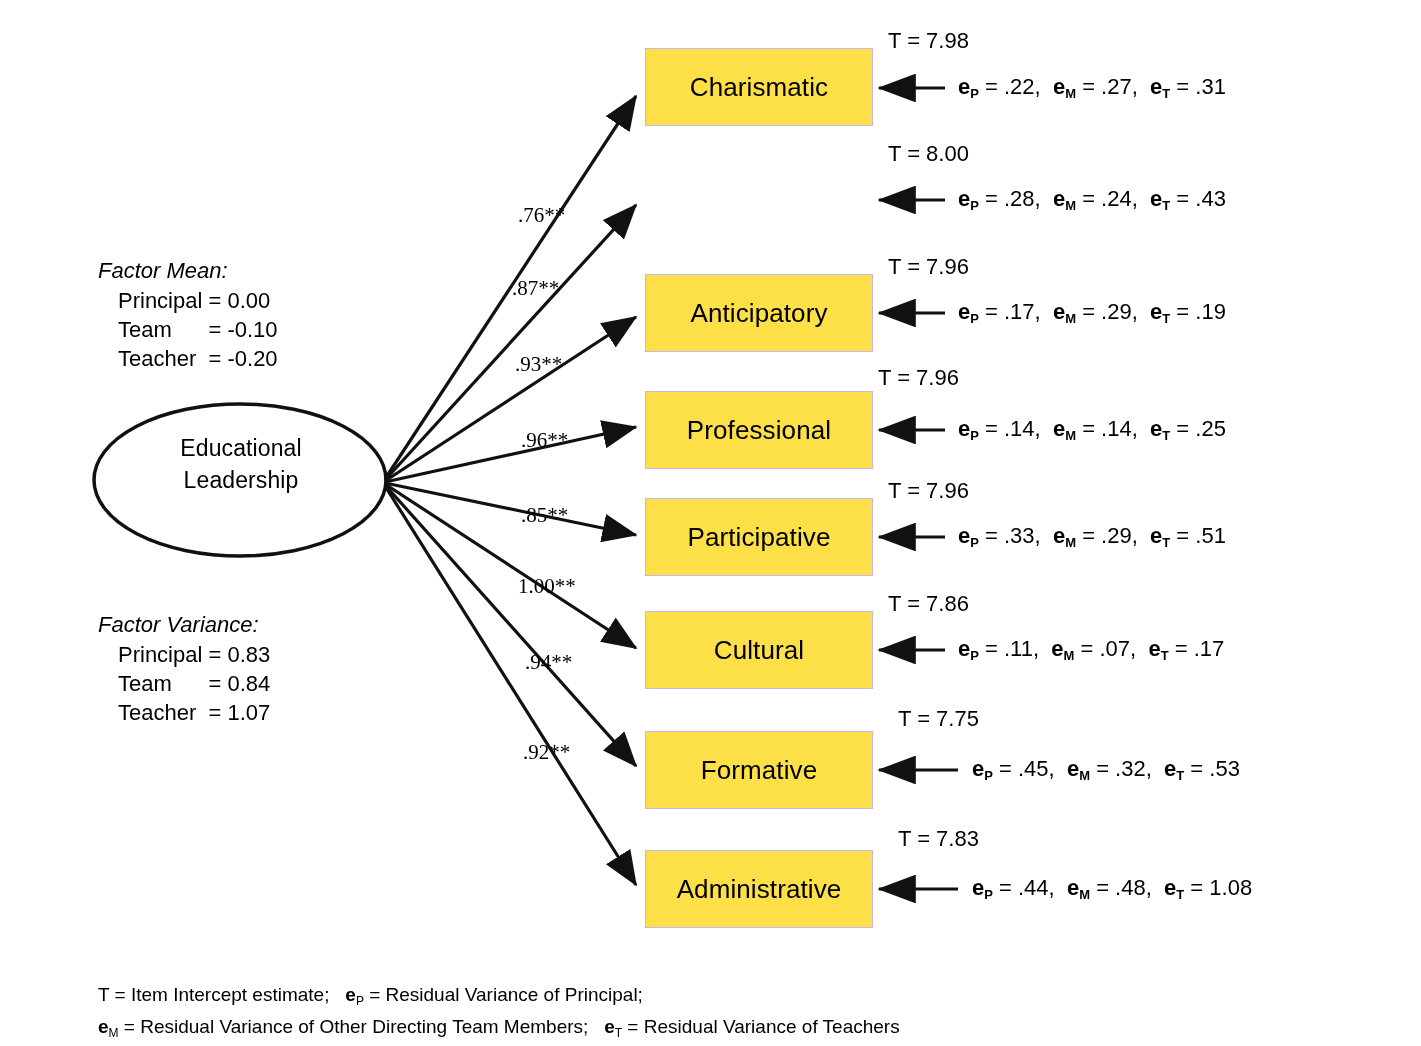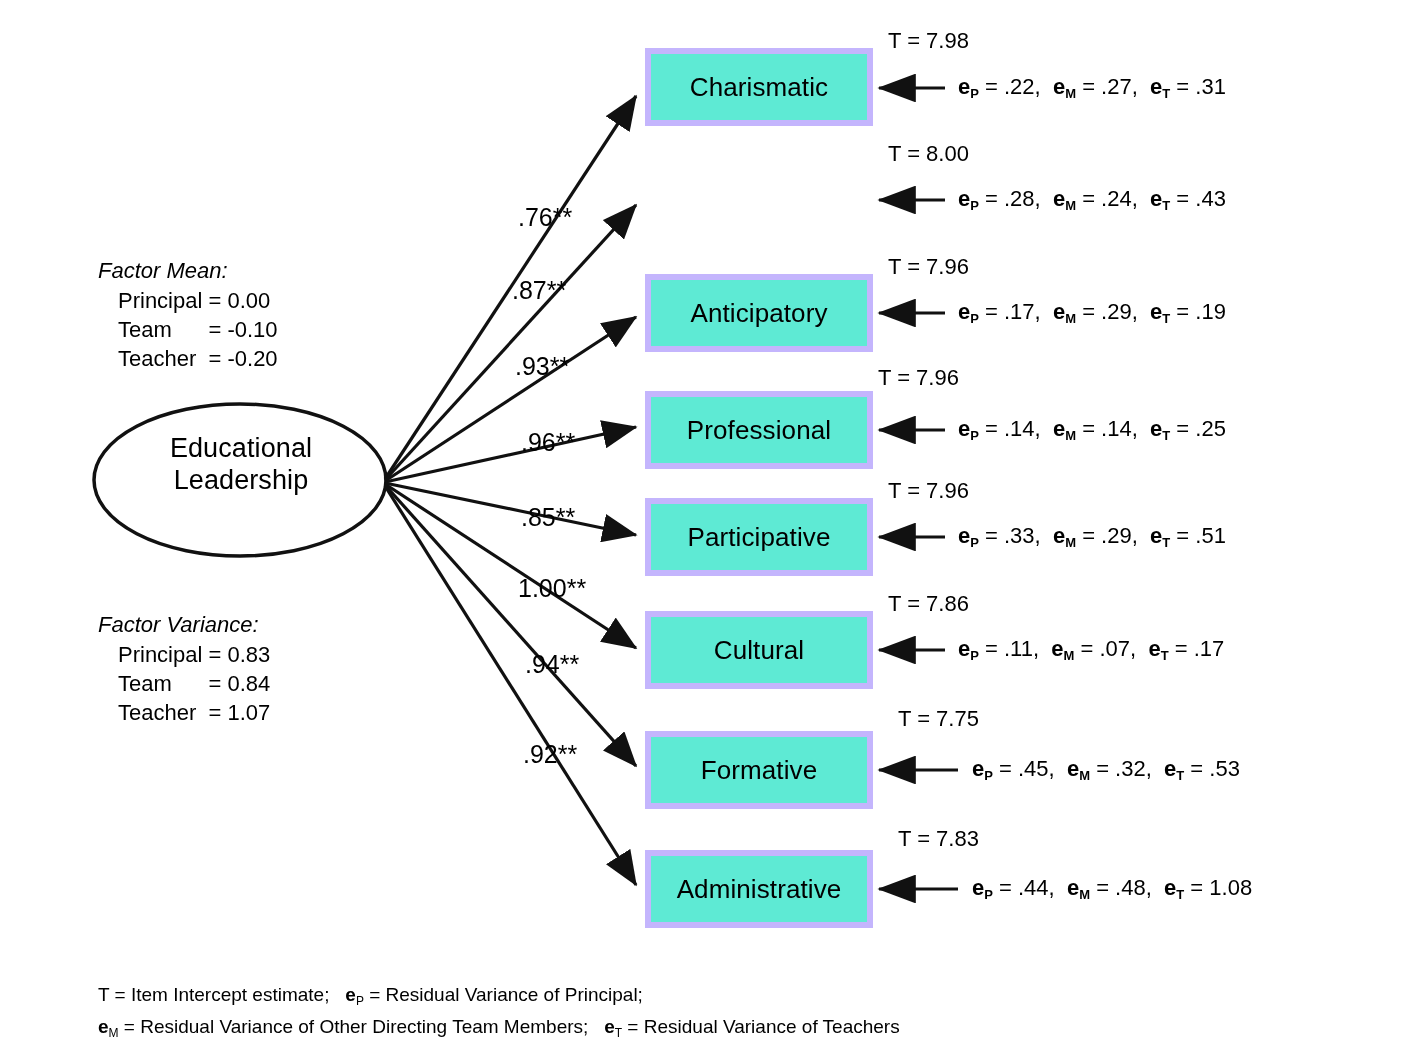--- a/index.html
+++ b/index.html
@@ -27,33 +27,33 @@
     height: 1046px;
   }
 
   
   .ellipse-label {
     position: absolute;
     left: 96px;
     top: 432px;
     width: 290px;
     text-align: center;
-    font-size: 27px;
+    font-size: 23px;
     line-height: 32px;
     letter-spacing: .1px;
   }
 
   
   .ind-box {
     position: absolute;
     left: 645px;
     width: 228px;
     height: 78px;
-    border: 6px solid #c4b5fd;
-    background: #5eead4;
+    border: 1px solid #c4b5fd;
+    background: #fde047;
     box-sizing: border-box;
     display: flex;
     align-items: center;
     justify-content: center;
   }
   .ind-label {
     font-size: 26px;
     letter-spacing: .1px;
     white-space: nowrap;
   }
@@ -77,22 +77,23 @@
     font-size: 13px;
     font-weight: bold;
     vertical-align: baseline;
     position: relative;
     top: 4px;
   }
 
   
   .coef {
     position: absolute;
-    font-size: 25px;
-    white-space: nowrap;
+    font-size: 21px;
+    white-space: nowrap;
+    font-family: Liberation Serif, serif;
   }
 
   
   .ann {
     position: absolute;
     font-size: 22px;
     line-height: 29px;
     margin-top: 8px;
   }
   .ann-title {

